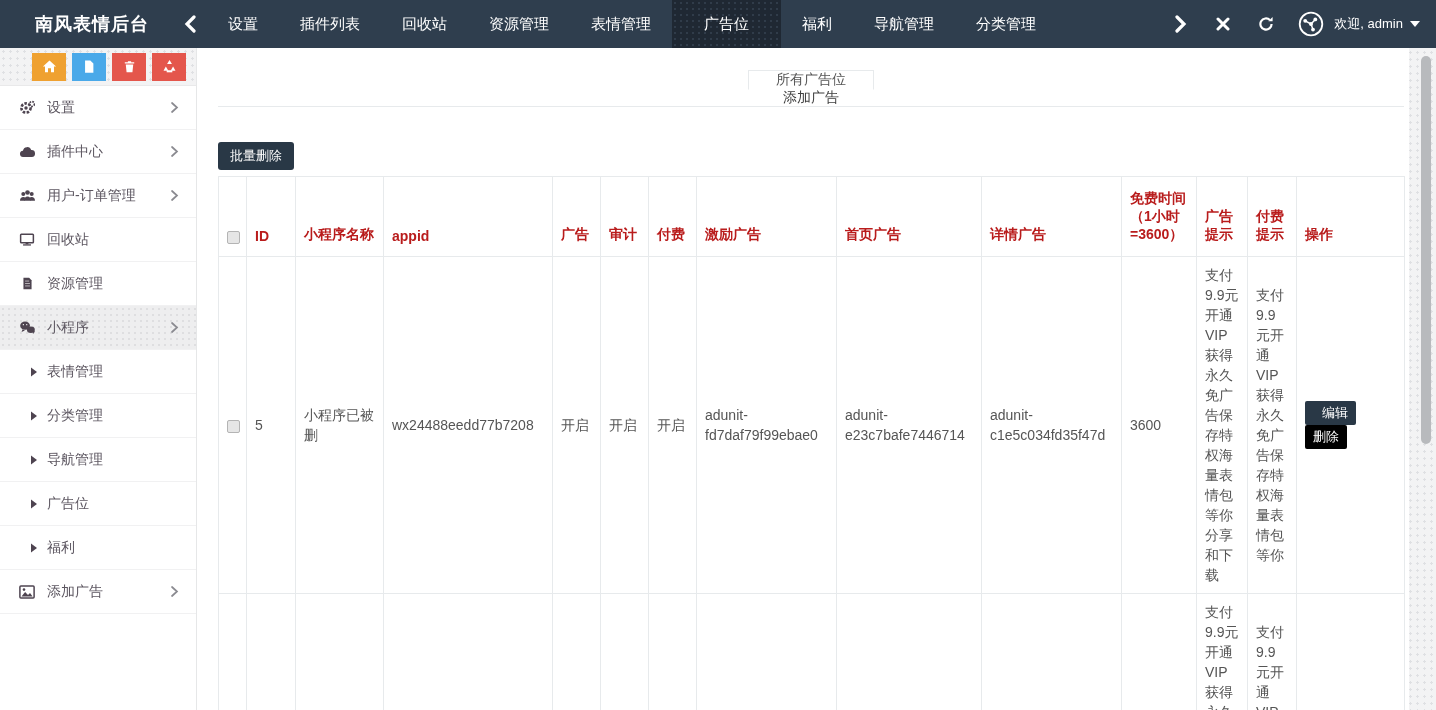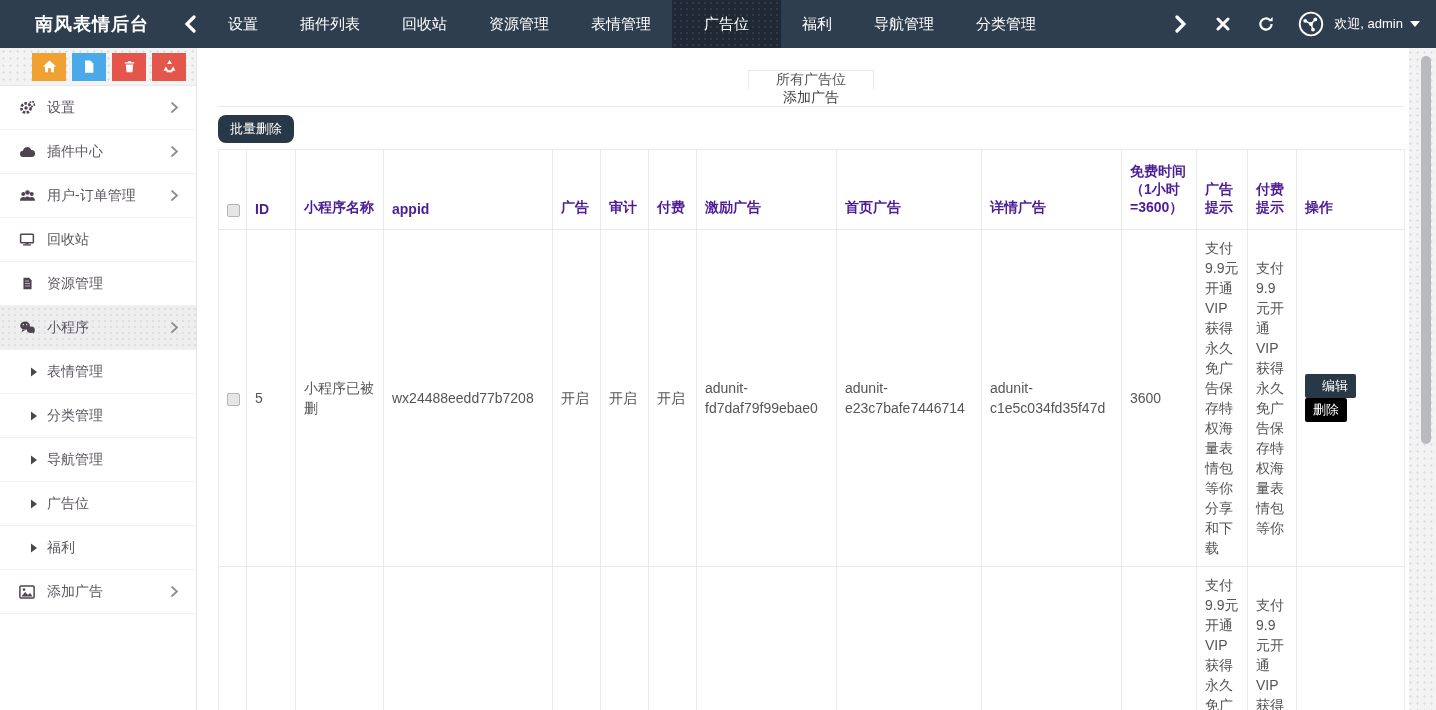--- a/index.html
+++ b/index.html
@@ -68,29 +68,29 @@
   .tabs { display:flex; border-bottom:1px solid #e7eaec; width:1186px; height:37px; align-items:center;flex-direction:column; }
   .tab {
     padding:0 27px; display:flex; align-items:center; font-size:14px; cursor:pointer;
     margin-bottom:-1px;
   }
   .tab.active {
     background:#fff; border:1px solid #e7eaec; border-bottom:1px solid #fff; color:#555;
   }
   .tab.link { color:#404040; }
   .btn-bulk {
-    margin-top:8px; display:inline-block; background:#293846; color:#fff;
-    font-size:13px; padding:5px 12px; border:none; border-radius:8px; cursor:pointer;
+    margin-top:35px; display:inline-block; background:#293846; color:#fff;
+    font-size:13px; padding:5px 12px; border:none; border-radius:3px; cursor:pointer;
   }
   
   table.grid { border-collapse:collapse; table-layout:fixed; width:1186px; margin-top:6px; }
   .grid th, .grid td { border:1px solid #e7eaec; font-size:14px; overflow-wrap:break-word; }
   .grid th {
     height:80px; vertical-align:bottom; text-align:left; padding:8px 8px 12px 8px;
-    color:#4c1d95; font-weight:bold; white-space:pre-line;
+    color:#b91c1c; font-weight:bold; white-space:pre-line;
   }
   .grid td { padding:8px; vertical-align:middle; color:#555; line-height:20px; }
   .cell-check { text-align:center; }
   .checkbox {
     display:inline-block; width:13px; height:13px; background:#e6e6e6;
     border:1px solid #b4b4b4; border-radius:2px; vertical-align:middle; cursor:pointer;
   }
   .act-btn {
     display:inline-block; color:#fff; font-size:13px; padding:3px 8px;
     border:none; border-radius:2px; cursor:pointer; margin-right:5px;

